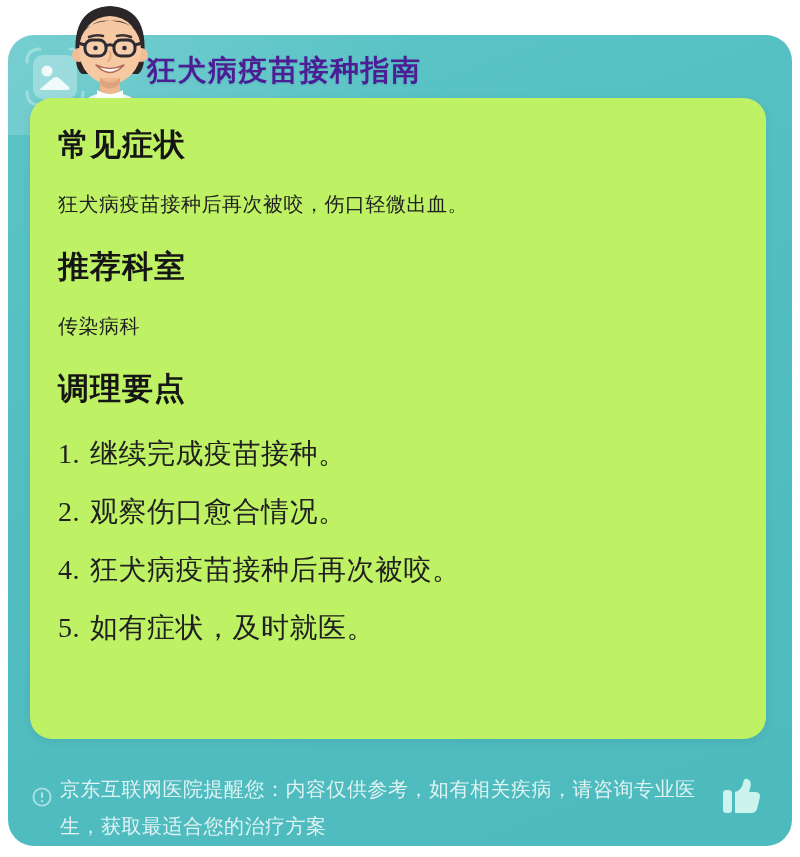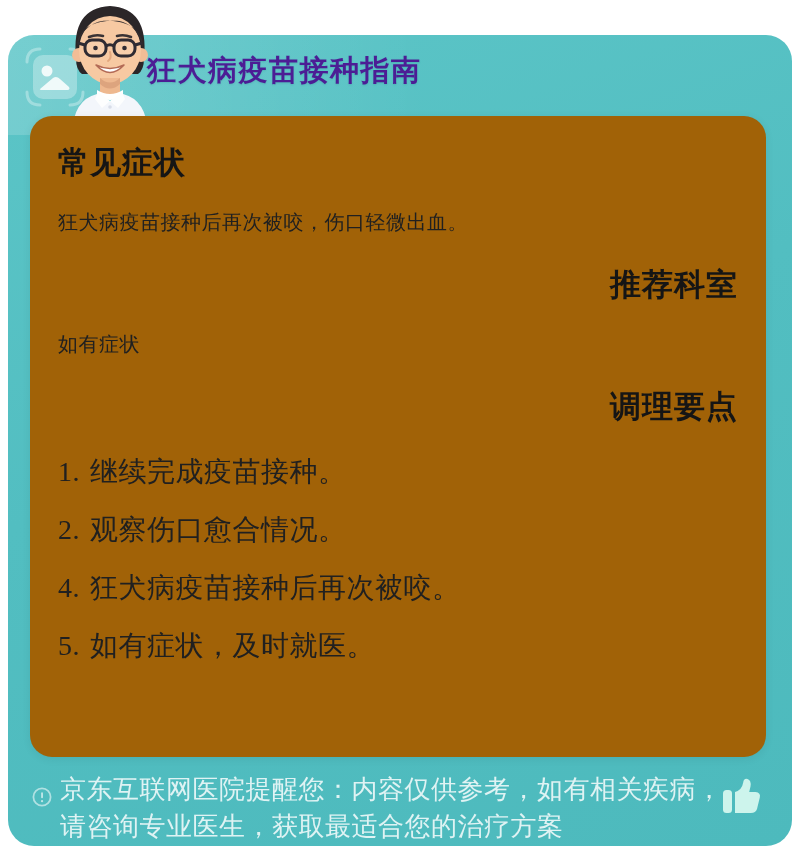--- a/index.html
+++ b/index.html
@@ -16,30 +16,30 @@
     border-radius:26px;
   }
   .header-glow{
     position:absolute;left:8px;top:35px;width:560px;height:100px;
     border-radius:26px 0 0 0;
     background:linear-gradient(to right,rgba(255,255,255,0.16),rgba(255,255,255,0.0) 75%);
     pointer-events:none;
   }
   
   .card{
-    position:absolute;left:30px;top:116px;width:736px;height:641px;
-    background:#a16207;border-radius:22px;
+    position:absolute;left:30px;top:98px;width:736px;height:641px;
+    background:#bef264;border-radius:22px;
     box-shadow:0 2px 8px rgba(0,40,40,0.08);
   }
   .card-content{padding:30px 28px 0 28px;color:#1c1c1c;}
   .section-heading{
     margin:0;font-size:31px;font-weight:700;color:#151515;
     line-height:33px;letter-spacing:1px;
   }
-  .section-heading.mt{margin-top:29px;text-align:right;}
+  .section-heading.mt{margin-top:29px;}
   .section-body{
     margin:26px 0 0 0;font-size:20px;font-weight:400;color:#202020;
     line-height:34px;letter-spacing:0.5px;
   }
   .care-list{margin:32px 0 18px 0;}
   .care-item{
     font-size:28px;color:#202020;line-height:34px;margin:0 0 24px 0;
     letter-spacing:0.5px;
   }
   .care-item .num{
@@ -54,21 +54,21 @@
     text-shadow:0 1px 2px rgba(0,90,90,0.15);
   }
   
   .photo-frame{position:absolute;left:24px;top:46px;width:62px;height:62px;}
   
   .avatar{position:absolute;left:48px;top:0px;width:124px;height:134px;}
   
   .footer-info-icon{position:absolute;left:31px;top:786px;width:22px;height:22px;}
   .footer-text{
     position:absolute;left:60px;top:771px;width:672px;
-    font-size:26px;line-height:37px;color:rgba(255,255,255,0.82);
+    font-size:20px;line-height:37px;color:rgba(255,255,255,0.82);
     letter-spacing:0.5px;
   }
   .thumb-icon{position:absolute;left:720px;top:777px;width:42px;height:40px;}
 </style>
 </head>
 <body>
 
 <div class="teal-panel"></div>
 <div class="header-glow"></div>
 
@@ -129,21 +129,21 @@
 
 <div class="page-title">狂犬病疫苗接种指南</div>
 
 <div class="card">
   <div class="card-content">
 
     <h2 class="section-heading">常见症状</h2>
     <p class="section-body">狂犬病疫苗接种后再次被咬，伤口轻微出血。</p>
 
     <h2 class="section-heading mt">推荐科室</h2>
-    <p class="section-body">如有症状</p>
+    <p class="section-body">传染病科</p>
 
     <h2 class="section-heading mt">调理要点</h2>
 
     <div class="care-list">
       <div class="care-item">
         <span class="num">1.</span><span>继续完成疫苗接种。</span>
       </div>
       <div class="care-item">
         <span class="num">2.</span><span>观察伤口愈合情况。</span>
       </div>

